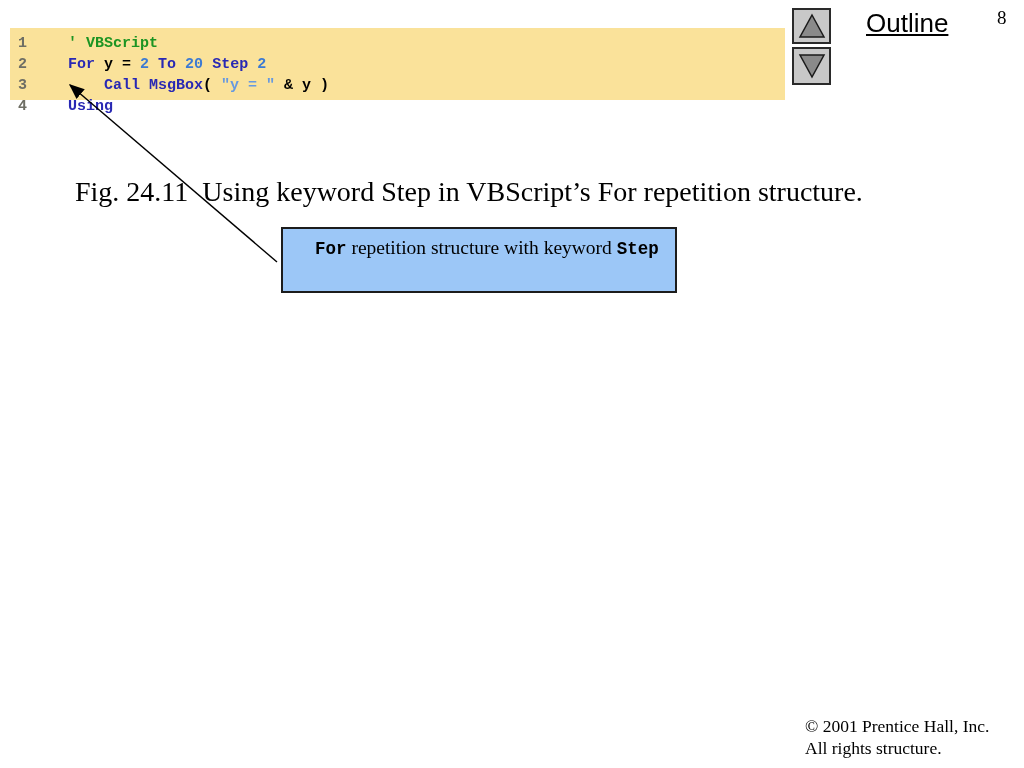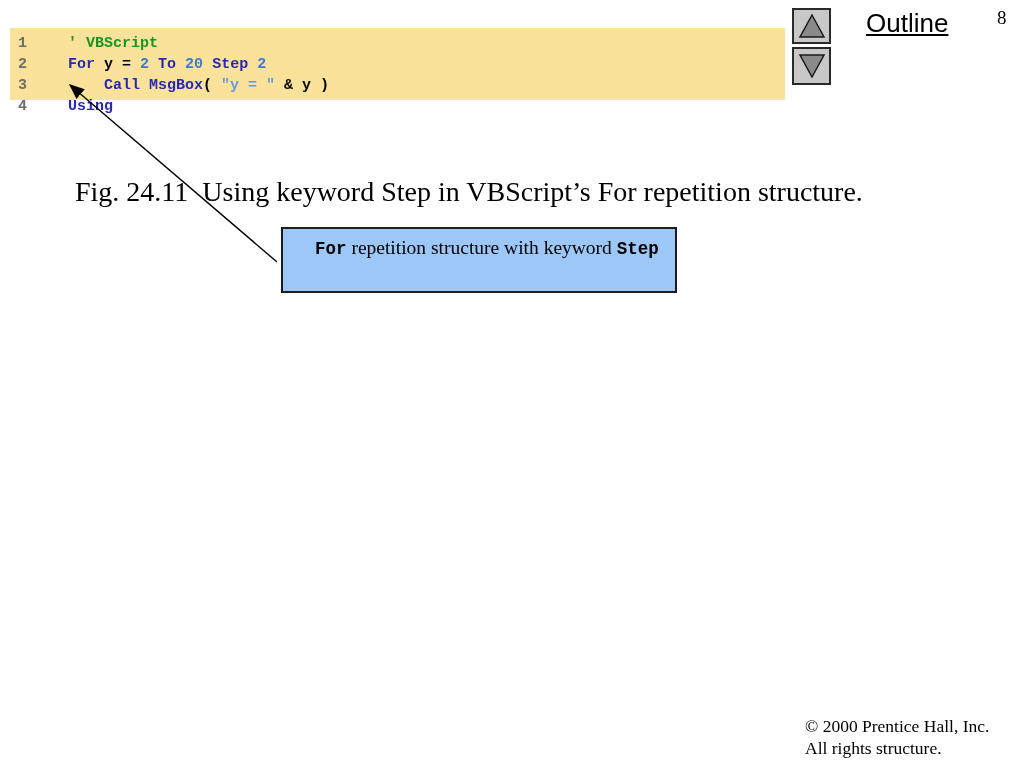--- a/index.html
+++ b/index.html
@@ -161,17 +161,17 @@
   <svg id="arrow-overlay">
     <defs>
       <marker id="ah" markerWidth="11" markerHeight="9" refX="10" refY="4.5" orient="auto">
         <path d="M0,0 L11,4.5 L0,9 Z" fill="#000000"></path>
       </marker>
     </defs>
     <line x1="277" y1="262" x2="70" y2="85" stroke="#000000" stroke-width="1.4" marker-end="url(#ah)"></line>
   </svg>
 
   <div id="footer-copyright">
-    <div>© 2000 Prentice Hall, Inc.</div>
+    <div>© 2001 Prentice Hall, Inc.</div>
     <div>All rights structure.</div>
   </div>
 
 </div>
 
 </body></html>

